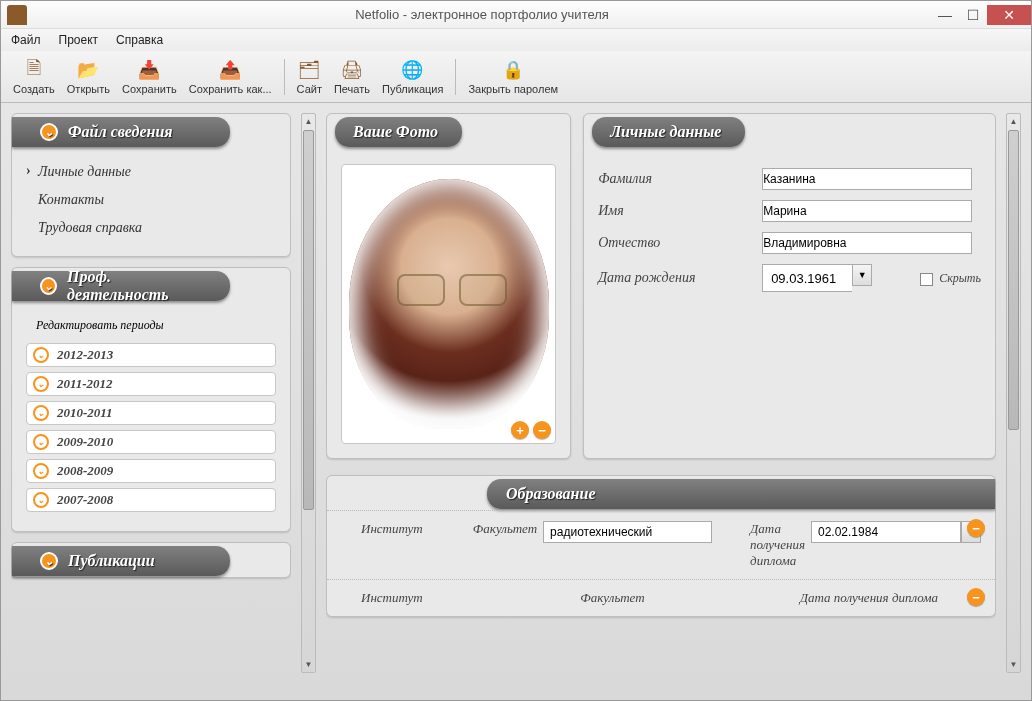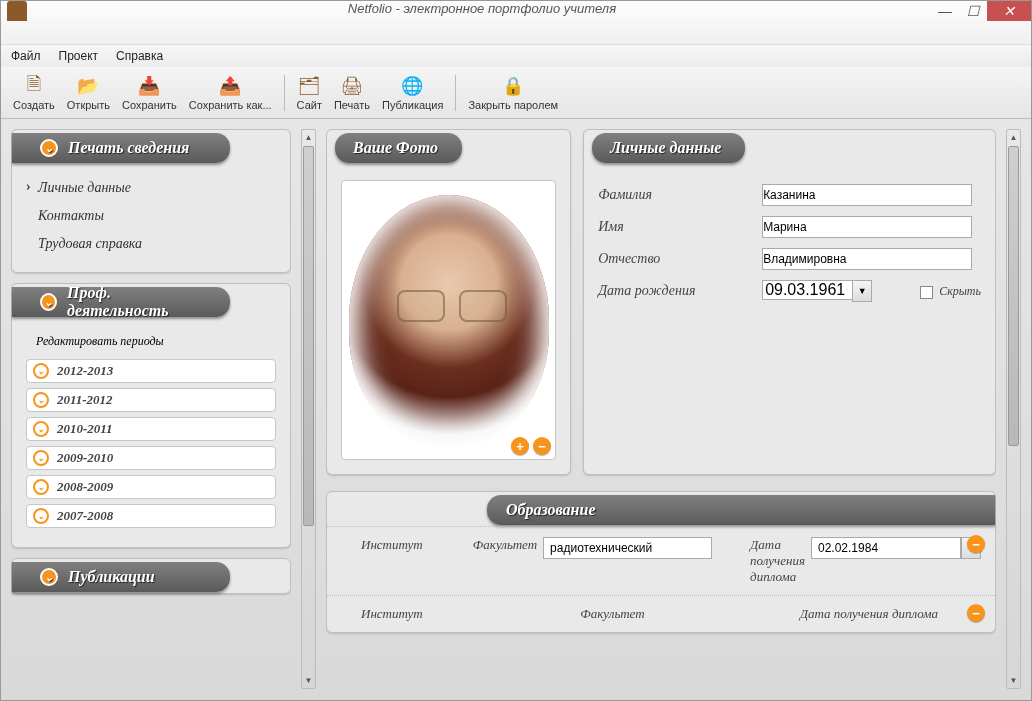--- a/index.html
+++ b/index.html
@@ -1,19 +1,19 @@
 <!DOCTYPE html>
 <html><head>
 <meta charset="utf-8">
 <style>
 * { box-sizing: border-box; margin: 0; padding: 0; }
 body { font-family: "Segoe UI", Tahoma, sans-serif; font-size: 12px; background: #fff; width: 1032px; height: 701px; overflow: hidden; display: flex; flex-direction: column; border: 1px solid #999; }
 
 
-.titlebar { height: 44px; background: linear-gradient(#fdfdfd,#f0f0f0); display: flex; align-items: flex-start; border-bottom: 1px solid #ddd; font-style: italic; }
+.titlebar { height: 28px; background: linear-gradient(#fdfdfd,#f0f0f0); display: flex; align-items: center; border-bottom: 1px solid #ddd; }
 .titlebar .icon { width: 20px; height: 20px; margin: 0 6px; background: #8a5a2a; border-radius: 3px 3px 0 0; }
 .titlebar .title { flex: 1; text-align: center; color: #555; font-size: 13px; }
 .winbtn { width: 28px; height: 20px; display: flex; align-items: center; justify-content: center; color: #555; font-size: 14px; }
 .winbtn.close { background: #c75050; color: #fff; width: 44px; height: 20px; }
 
 
 .menubar { height: 22px; background: linear-gradient(#f6f6f6,#ececec); display: flex; align-items: center; padding: 0 10px; gap: 18px; font-size: 12px; color: #222; }
 
 
 .toolbar { height: 52px; background: linear-gradient(#f4f4f4,#e6e6e6); display: flex; align-items: center; padding: 0 6px; border-bottom: 1px solid #bbb; }
@@ -51,21 +51,21 @@
 .glasses::after { right: 0; }
 .photo-actions { position: absolute; bottom: 4px; right: 4px; display: flex; gap: 4px; }
 .circle-btn { width: 18px; height: 18px; border-radius: 50%; background: #f7941d; color: #fff; display: flex; align-items: center; justify-content: center; font-weight: bold; font-size: 13px; box-shadow: 0 1px 1px rgba(0,0,0,0.3); }
 
 
 .form-panel { flex: 1; }
 .form-row { display: flex; align-items: center; margin: 10px 0; gap: 24px; }
 .form-label { width: 140px; font-style: italic; font-family: Georgia, serif; color: #444; font-size: 14px; }
 .form-input { flex: 0 0 210px; height: 22px; border: 1px solid #aaa; padding: 2px 0; font-size: 12px; background: #fff; }
 .date-wrap { display: flex; }
-.date-wrap input { width: 90px; height: 20px; border: 1px solid #aaa; border-right: 0; padding: 2px 2px; font-size: 16px; }
+.date-wrap input { width: 90px; height: 28px; border: 1px solid #aaa; border-right: 0; padding: 2px 8px; font-size: 13px; }
 .date-wrap .dd { width: 20px; height: 22px; border: 1px solid #aaa; background: linear-gradient(#f5f5f5,#ddd); display: flex; align-items: center; justify-content: center; font-size: 9px; }
 .chk { display: flex; align-items: flex-end; gap: 6px; margin-left: 24px; font-style: italic; font-family: Georgia, serif; color: #444; }
 .chk-box { width: 13px; height: 13px; border: 1px solid #888; background: #fff; }
 
 
 .edu-panel .tabpill.full { left: 160px; right: 0; border-radius: 14px 0 0 14px; padding-left: 19px; }
 .edu-row { display: flex; gap: 18px; padding: 10px 14px; position: relative; border-top: 1px dotted #bbb; }
 .edu-row:first-of-type { border-top: none; }
 .edu-col { flex: 1; display: flex; flex-direction: row; gap: 6px; margin-left: 20px; }
 .edu-col label { font-style: italic; font-family: Georgia, serif; color: #444; font-size: 13px; }
@@ -137,21 +137,21 @@
     </div>
 </div>
 
 <div class="content">
 
   <div class="sidebar">
     <div class="panel">
       <div class="tabhead">
           <div class="tabpill full">
             <span class="oicon">⌄</span>
-            <span>Печать сведения</span>
+            <span>Файл сведения</span>
           </div>
         </div>
       <div class="panel-body">
         <div class="nav-item active">Личные данные</div>
         <div class="nav-item">Контакты</div>
         <div class="nav-item">Трудовая справка</div>
       </div>
     </div>
 
     <div class="panel">

